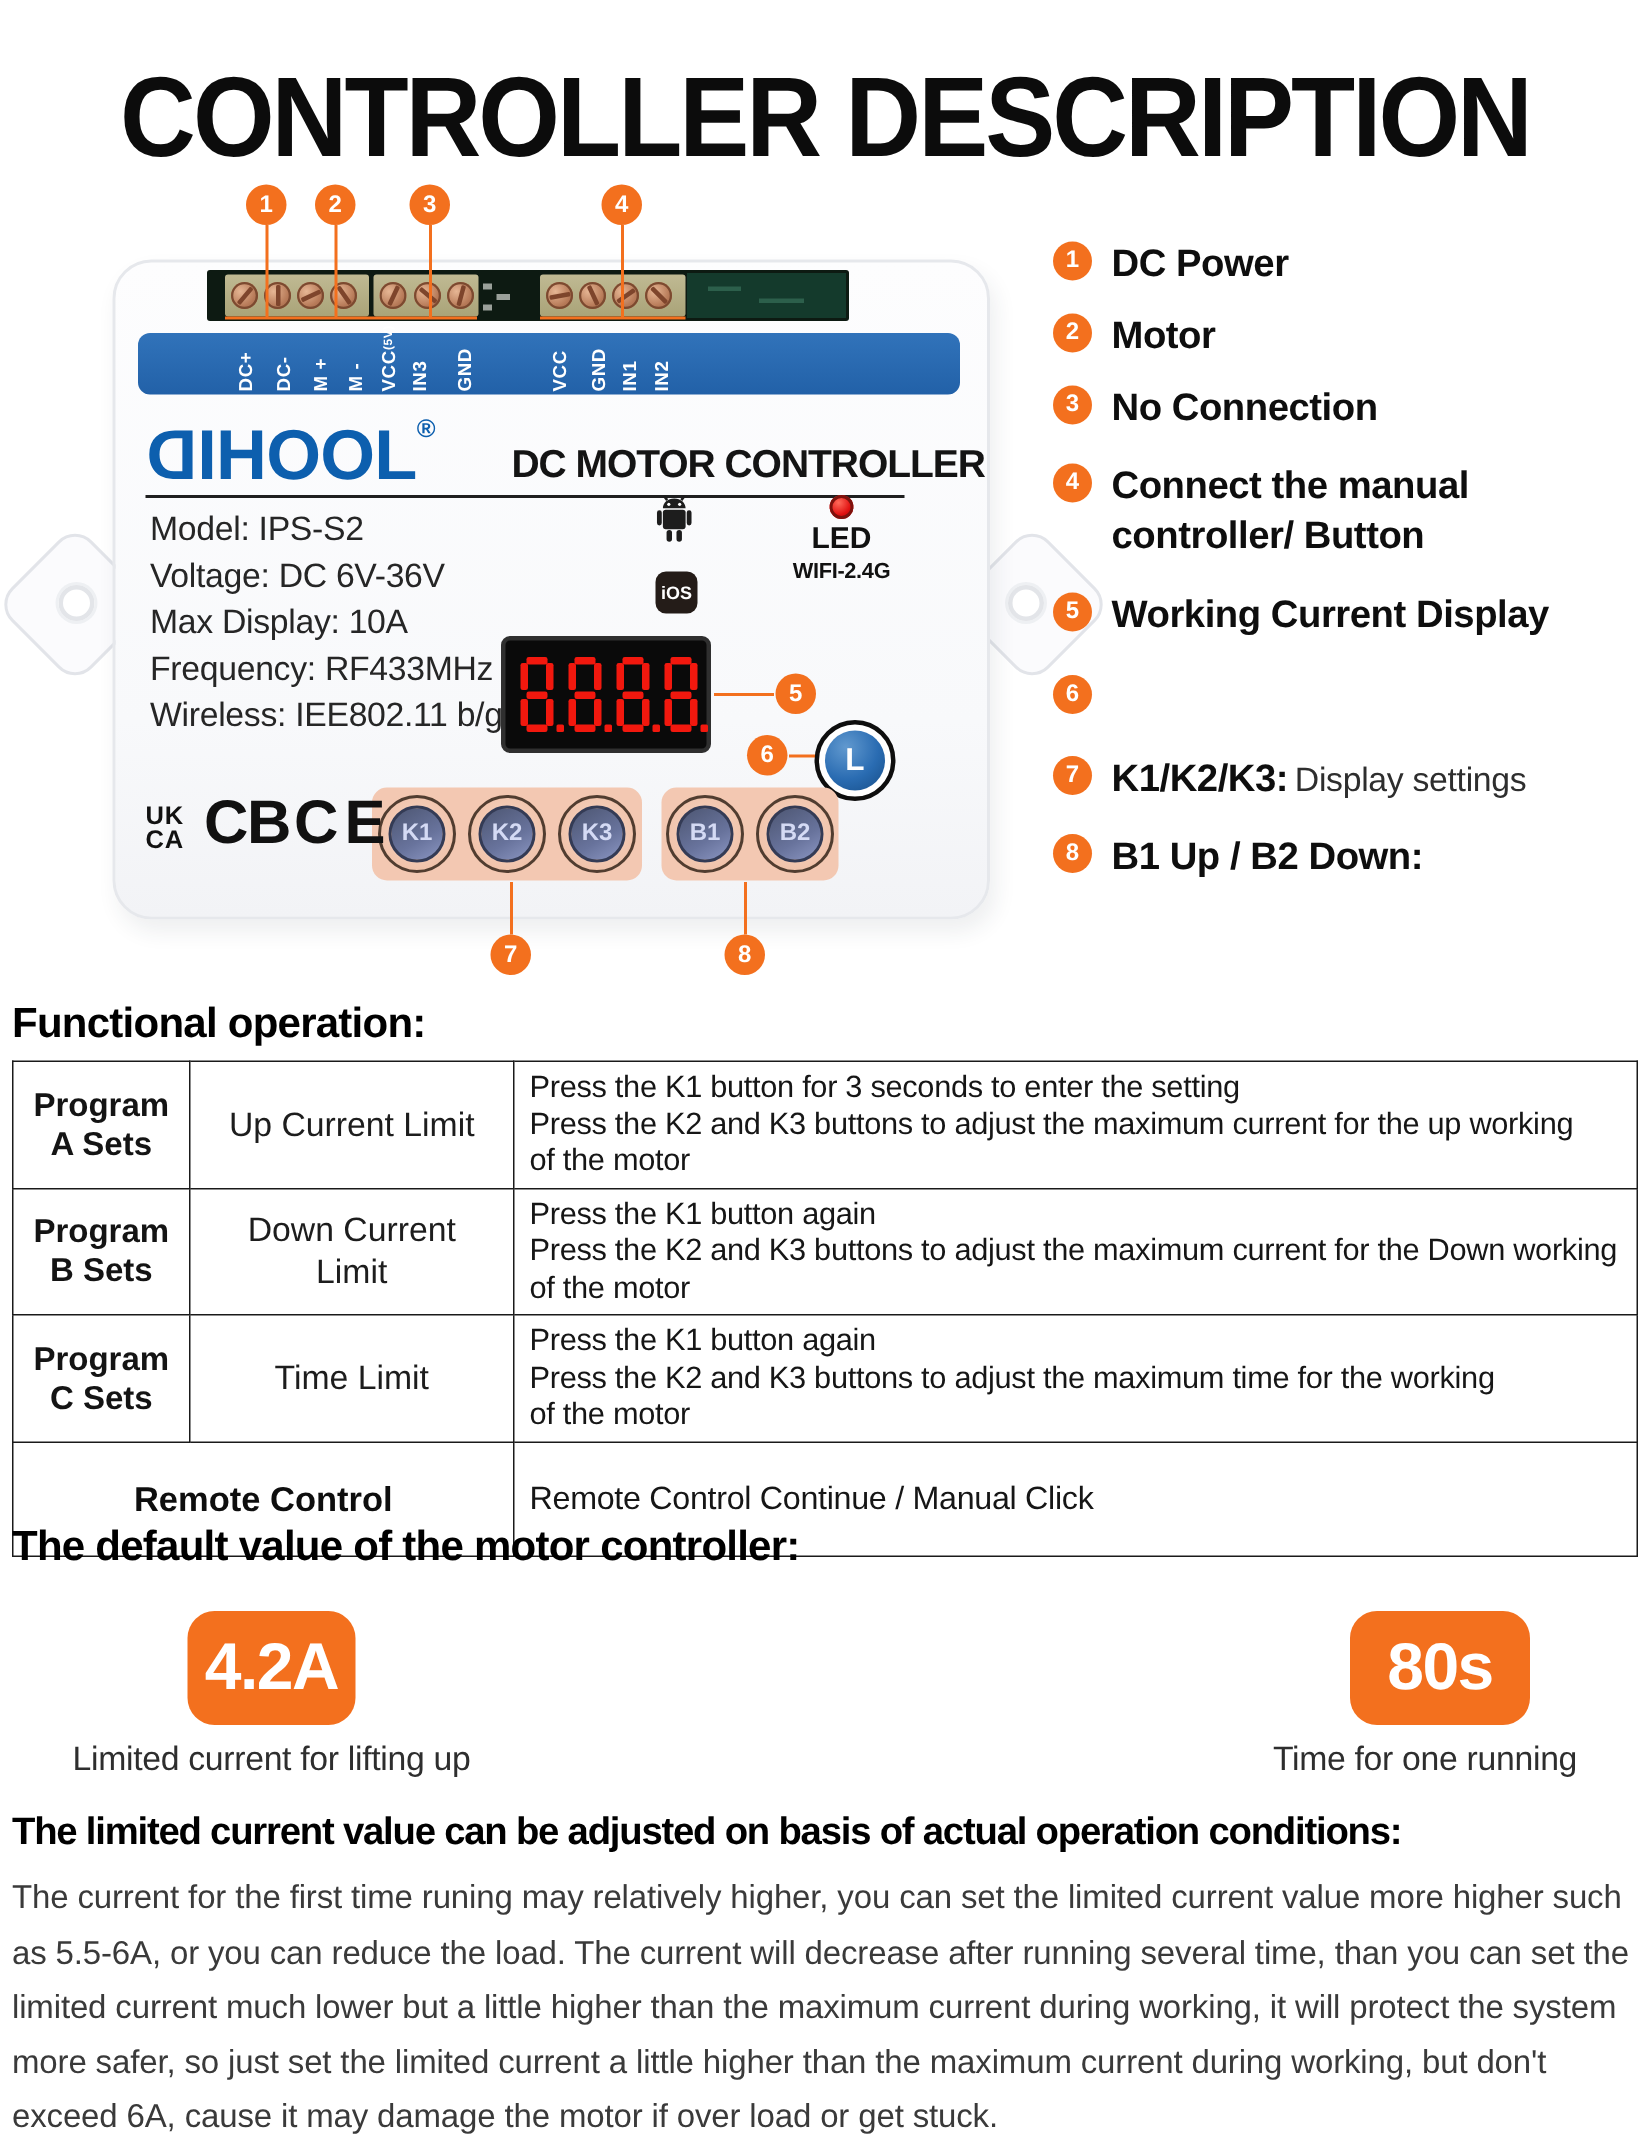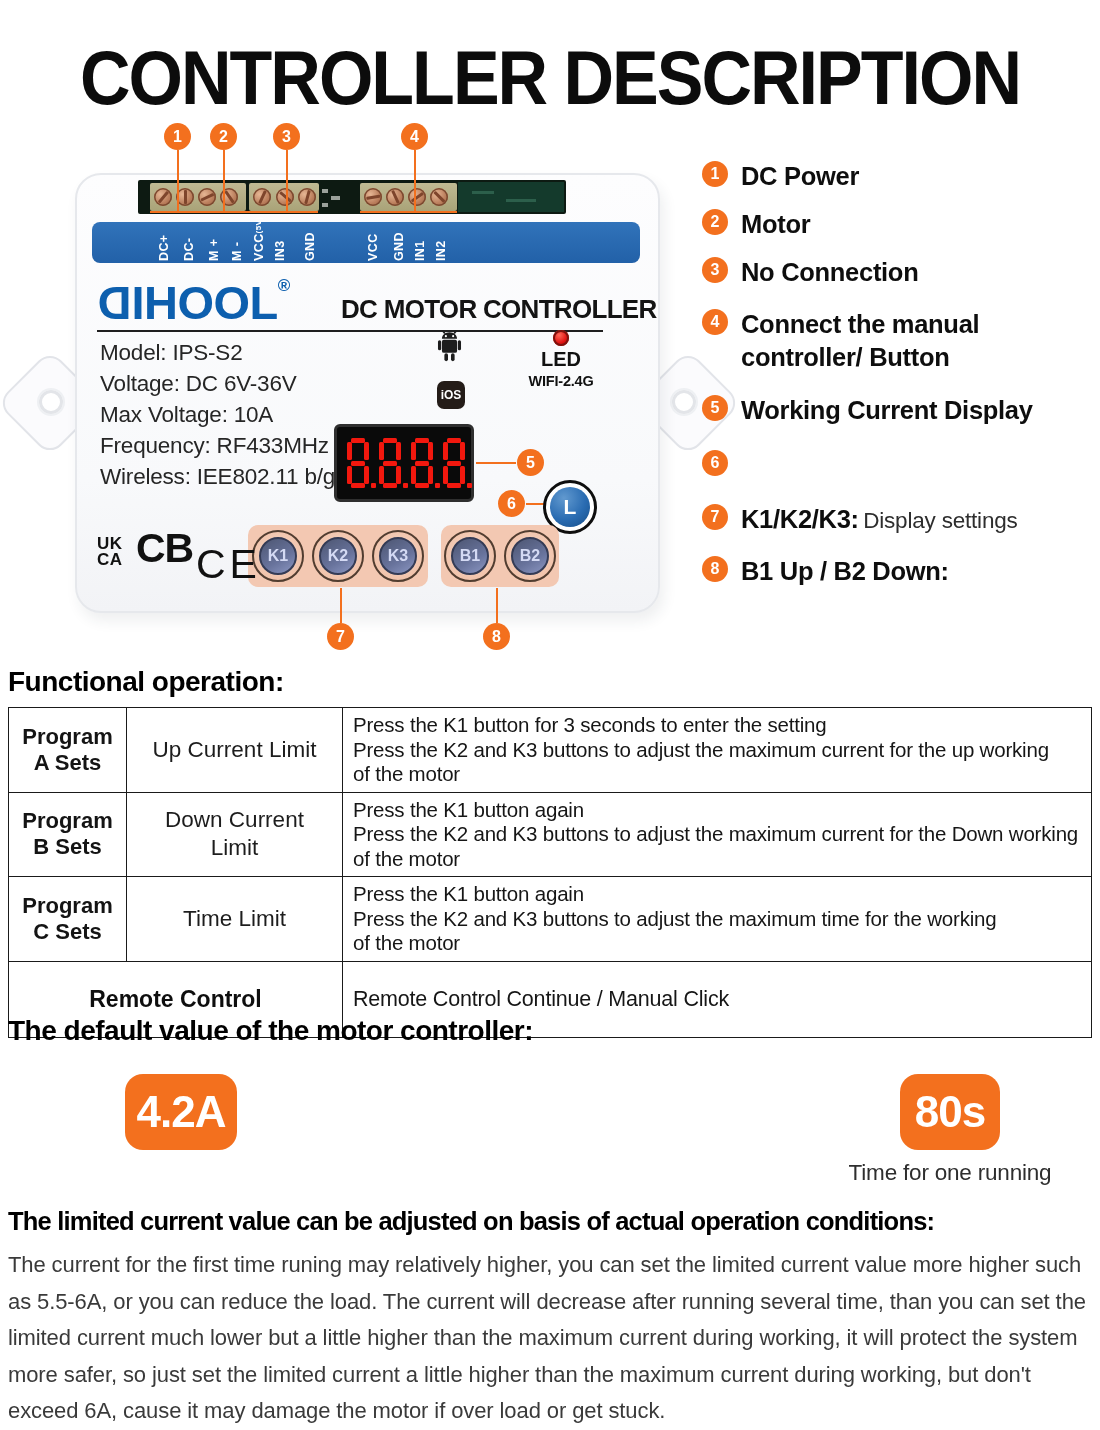--- a/index.html
+++ b/index.html
@@ -70,21 +70,21 @@
 
   .pinkgrp{top:512px;height:62px;border-radius:10px;background:#f3c8b2}
   .kbtn-outer{top:517px;width:52px;height:52px;border-radius:50%;
               background:radial-gradient(circle at 50% 45%,#f7d6c4,#eebca2);border:2px solid #513d30}
   .kbtn{position:absolute;left:5px;top:5px;width:38px;height:38px;border-radius:50%;
         background:linear-gradient(150deg,#4d5672,#68739c 60%,#8b96c2);border:2px solid #343b55;
         color:#d4daf4;font-size:16px;font-weight:700;display:flex;align-items:center;justify-content:center}
 
   .ukca{left:97px;top:523px;font-size:17px;font-weight:900;line-height:16px;letter-spacing:.5px}
   .cb{left:136px;top:512px;font-size:41px;font-weight:700;letter-spacing:-1px}
-  .ce{left:196px;top:528px;font-size:41px;font-weight:400;letter-spacing:4px}
+  .ce{left:196px;top:512px;font-size:41px;font-weight:700;letter-spacing:4px}
 
   
   .lrow{left:702px;display:flex;gap:13px;align-items:flex-start;width:396px}
   .lrow .co{width:26px;height:26px;flex:0 0 26px;margin-top:1px}
   .lb{font-size:25.5px;font-weight:700;color:#0e0e0e;letter-spacing:-.3px;white-space:pre-line;line-height:33px}
   .ln{font-size:22.5px;font-weight:400;color:#2e2e2e;letter-spacing:-.2px}
   .lsub{font-size:21px;font-weight:400;color:#222;margin-top:3px;letter-spacing:-.2px}
 
   
   .h1{font-size:28px;font-weight:700;color:#000;letter-spacing:-.5px;white-space:nowrap}
@@ -187,21 +187,21 @@
   <div class="abs tl" style="left:391px">GND</div>
   <div class="abs tl" style="left:412px">IN1</div>
   <div class="abs tl" style="left:433px">IN2</div>
 
   <div class="abs brand"><span class="mirror">D</span><span>IHOOL</span><sup>®</sup></div>
   <div class="abs product">DC MOTOR CONTROLLER</div>
   <div class="abs rule1"></div>
 
   <div class="abs spec" style="top:327px">Model: IPS-S2</div>
   <div class="abs spec" style="top:358px">Voltage: DC 6V-36V</div>
-  <div class="abs spec" style="top:389px">Max Voltage: 10A</div>
+  <div class="abs spec" style="top:389px">Max Display: 10A</div>
   <div class="abs spec" style="top:420px">Frequency: RF433MHz</div>
   <div class="abs spec" style="top:451px">Wireless: IEE802.11 b/g/n</div>
 
   <div class="abs" style="left:436px;top:317px">
     <svg width="27" height="32" viewBox="0 0 24 30">
       <g fill="#1d1d1d">
         <path d="M7.6 3.2 5.6 0.6" stroke="#1d1d1d" stroke-width="1.6"></path>
         <path d="M16.4 3.2 18.4 0.6" stroke="#1d1d1d" stroke-width="1.6"></path>
         <path d="M12 2.2c-4.1 0-7.1 2.7-7.1 6.1h14.2c0-3.4-3-6.1-7.1-6.1z"></path>
         <circle cx="8.6" cy="5.8" r="1" fill="#fff"></circle>
@@ -369,19 +369,20 @@
     <tr style="height:76px">
       <td class="cmerge" colspan="2">Remote Control</td>
       <td class="c3" style="font-size:21.5px">Remote Control Continue / Manual Click</td>
     </tr>
   </tbody>
     </table>
 
   <div class="abs h1" style="left:8px;top:1002px">The default value of the motor controller:</div>
 
   <div class="abs dbadge" style="left:125px;width:112px">4.2A</div>
-  <div class="abs dbadge" style="left:900px;width:100px">80s</div>
+  <div class="abs dbadge" style="left:900px;width:120px">80s</div>
+  <div class="abs dcap" style="left:11px">Limited current for lifting up</div>
   <div class="abs dcap" style="left:780px">Time for one running</div>
 
   <div class="abs h1" style="left:8px;top:1194px;font-size:25.5px;letter-spacing:-.8px">The limited current value can be adjusted on basis of actual operation conditions:</div>
   <div class="abs note-body">The current for the first time runing may relatively higher, you can set the limited current value more higher such as 5.5-6A, or you can reduce the load. The current will decrease after running several time, than you can set the limited current much lower but a little higher than the maximum current during working, it will protect the system more safer, so just set the limited current a little higher than the maximum current during working, but don't exceed 6A, cause it may damage the motor if over load or get stuck.</div>
 
 </div>
 
 </body></html>

